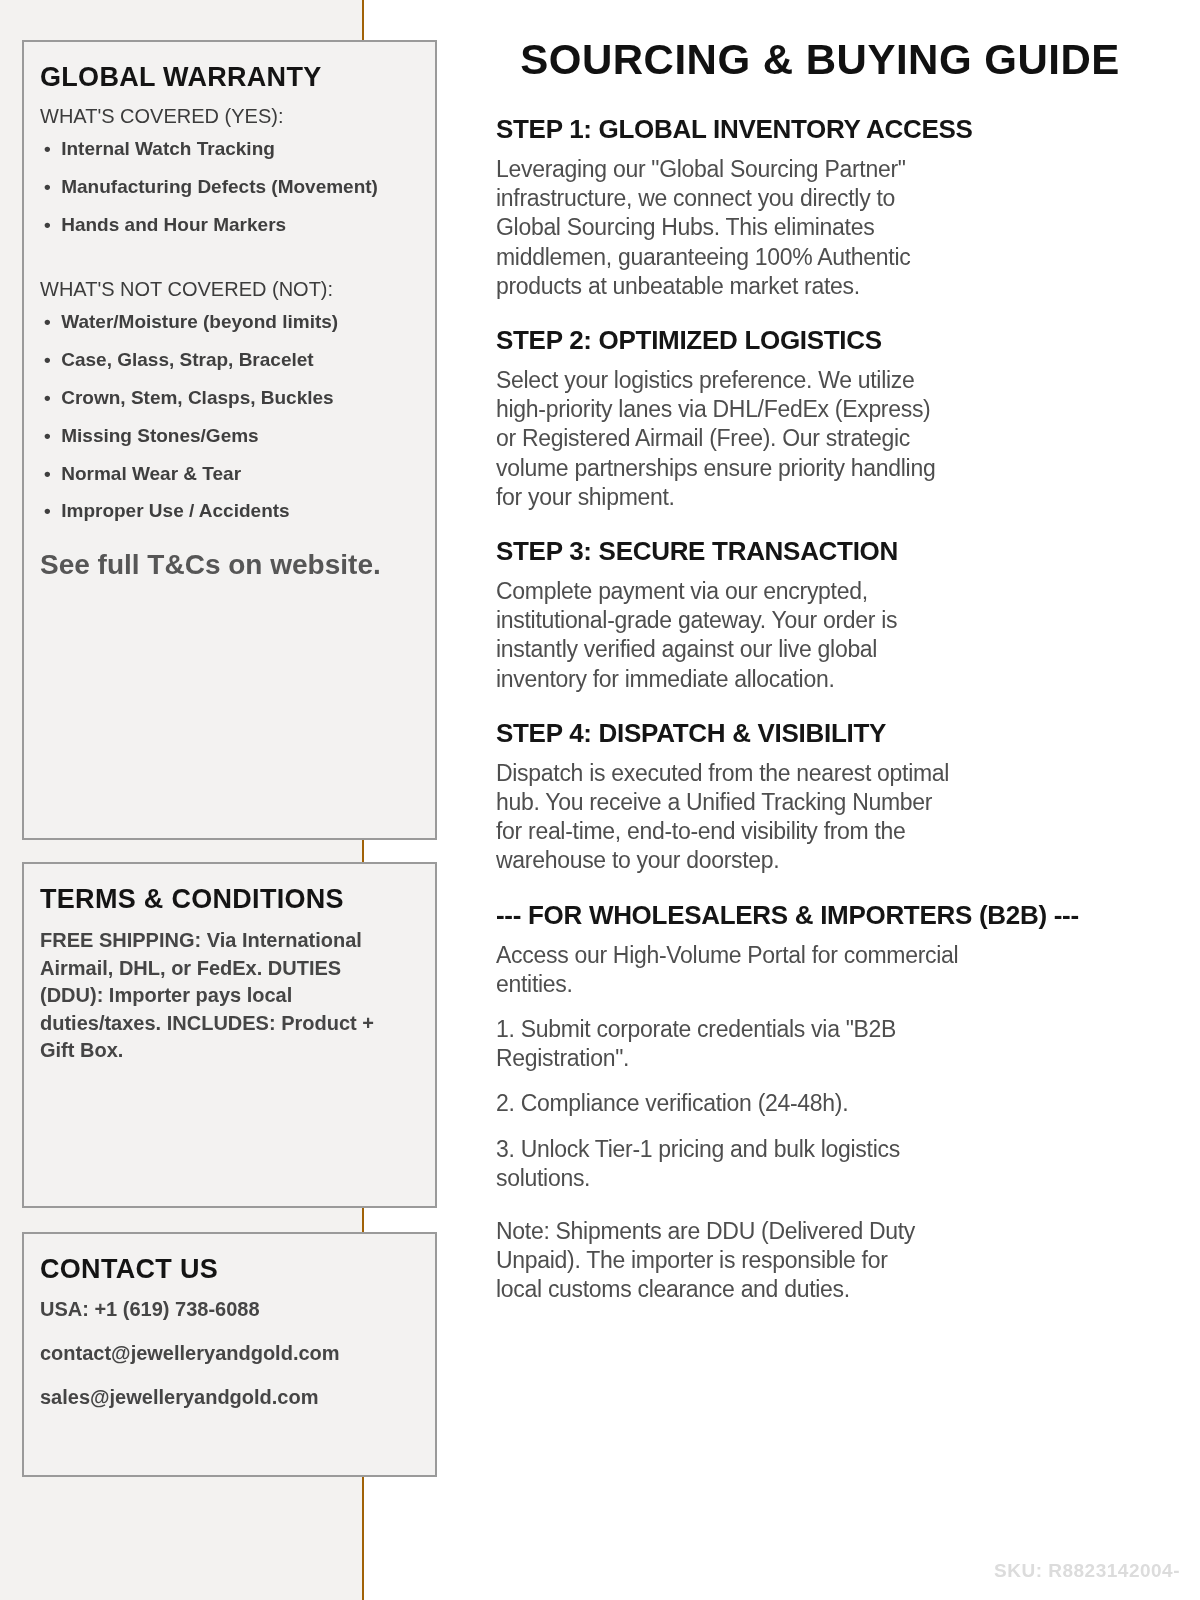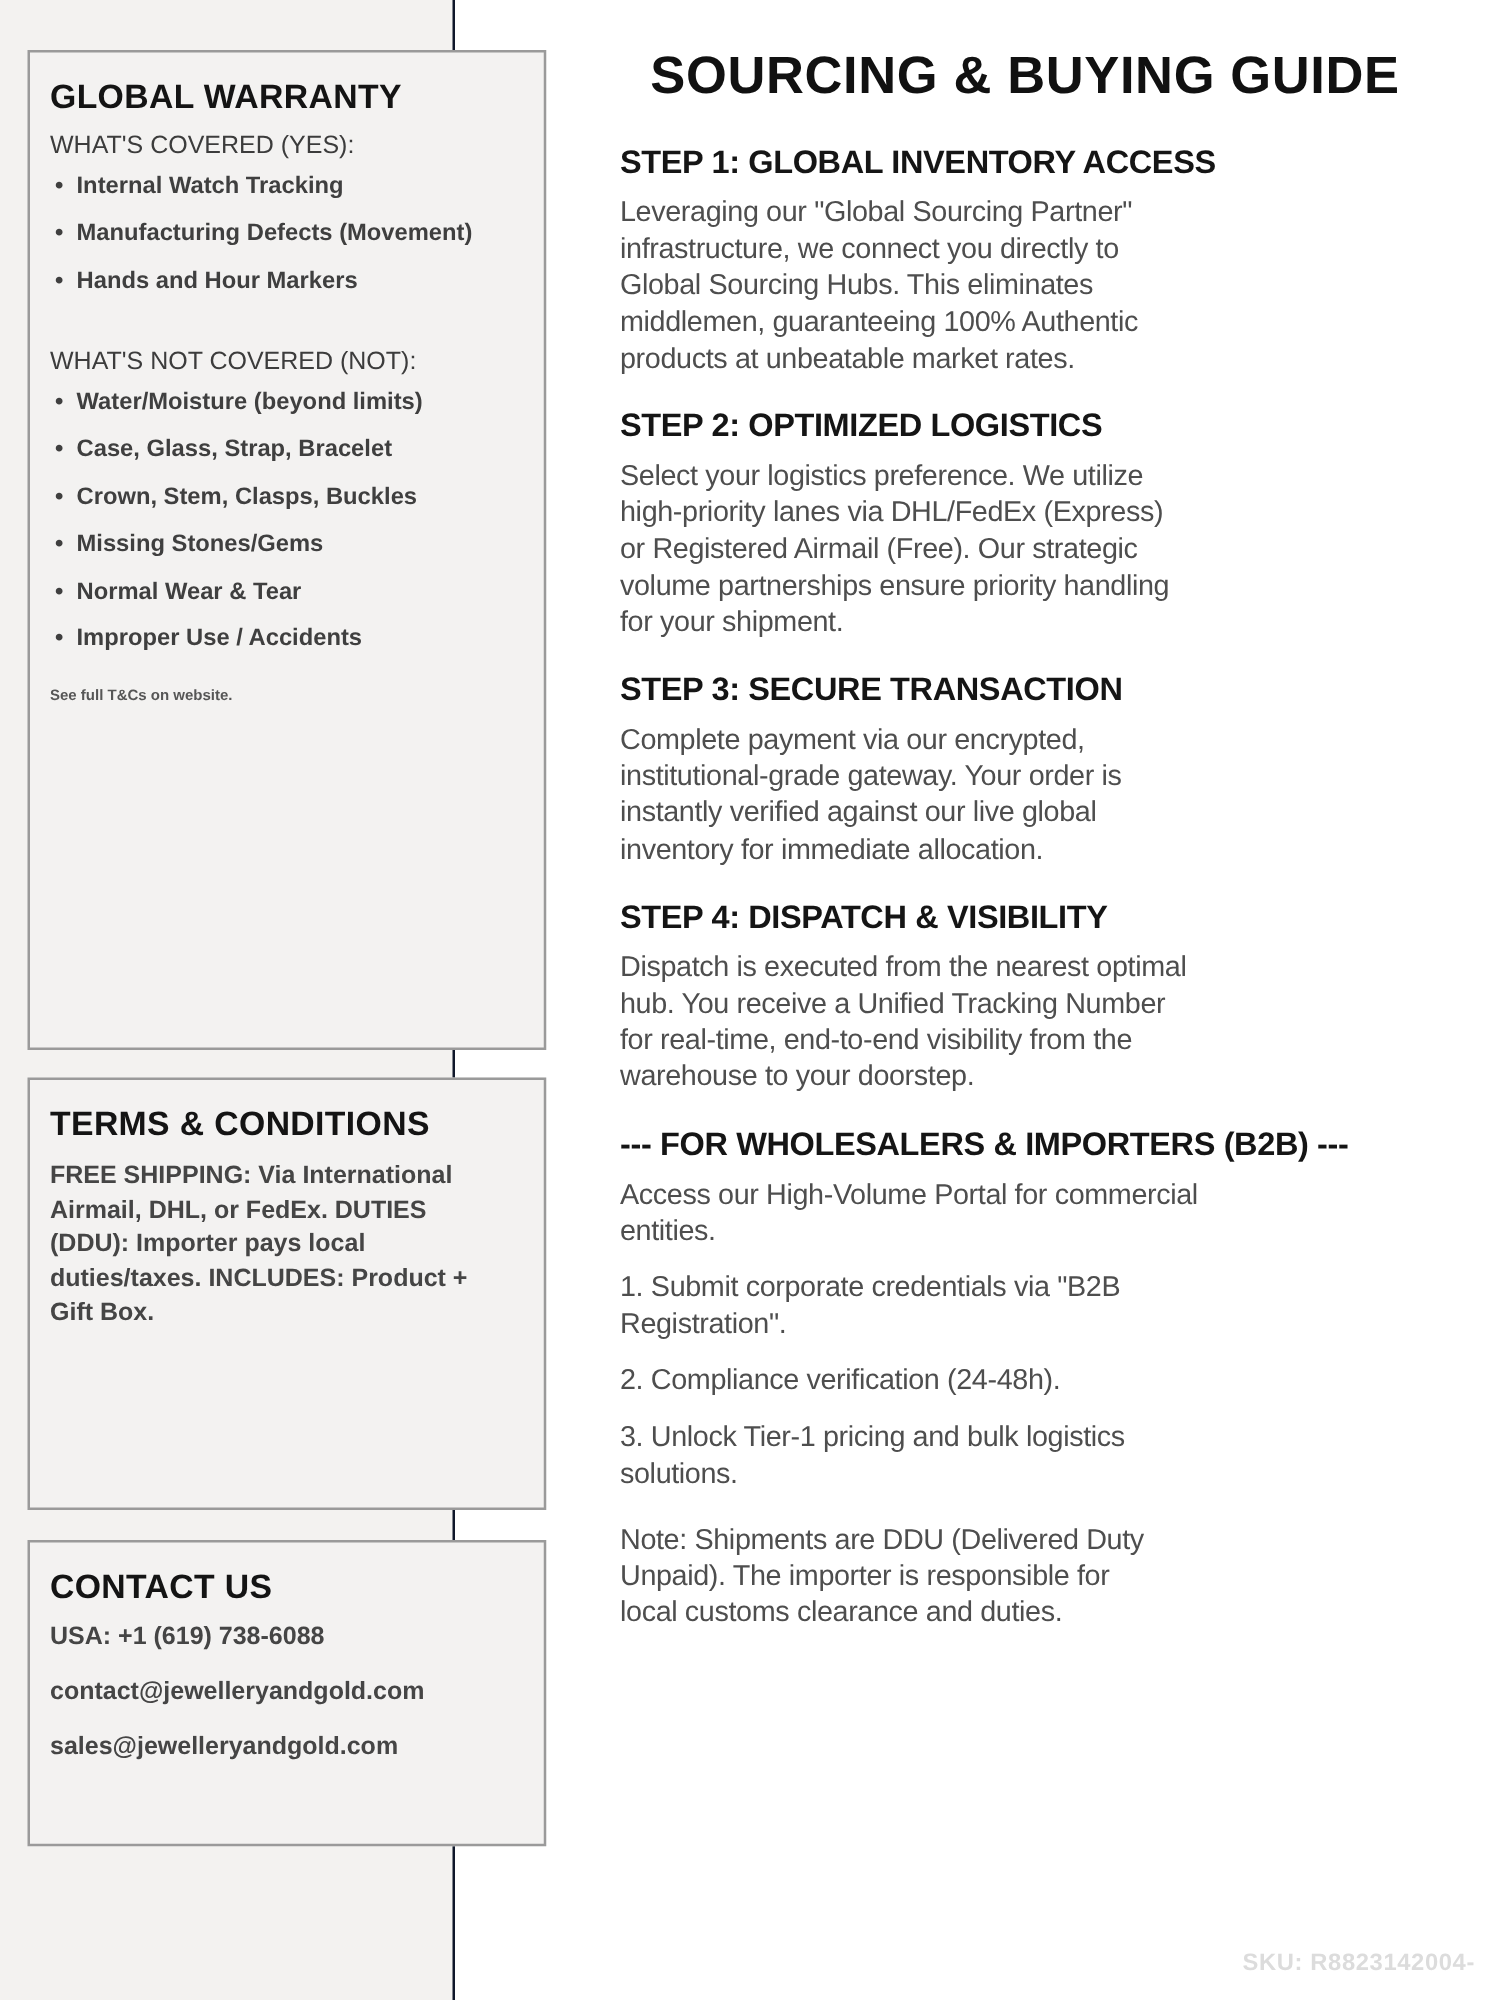--- a/index.html
+++ b/index.html
@@ -9,21 +9,21 @@
     font-family: "Liberation Sans", sans-serif;
     overflow: hidden;
   }
   .page { position: relative; width: 1200px; height: 1600px; }
 
   
   .sidebar {
     position: absolute; left: 0; top: 0;
     width: 364px; height: 1600px;
     background: #f3f2f0;
-    border-right: 2px solid #0f172a;
+    border-right: 2px solid #a16207;
   }
   .side-box {
     margin-left: 22px;
     width: 415px;
     border: 2px solid #9a9a9a;
     background: #f3f2f1;
     padding: 20px 16px;
   }
   .box-warranty { margin-top: 40px; height: 800px; }
   .box-terms    { margin-top: 22px; height: 346px; }
@@ -38,21 +38,21 @@
     margin: 8px 0 10px;
   }
   .sub-title.second { margin-top: 42px; }
   ul.bullet-list { list-style: none; }
   ul.bullet-list li {
     font-size: 19px; font-weight: 700; color: #3f3f3f;
     line-height: 1.2; margin-bottom: 15px; padding-left: 4px;
   }
   ul.bullet-list li::before { content: "\2022\00a0\00a0"; color: #3f3f3f; }
   .footnote {
-    font-size: 12px; font-weight: 700; color: #565656;
+    font-size: 28px; font-weight: 700; color: #565656;
     margin-top: 26px;
   }
   .terms-body {
     font-size: 20px; font-weight: 700; color: #454545;
     line-height: 1.38; white-space: pre-line;
   }
   .contact-line {
     font-size: 20px; font-weight: 700; color: #454545;
     margin-bottom: 20px; line-height: 1.2;
   }

